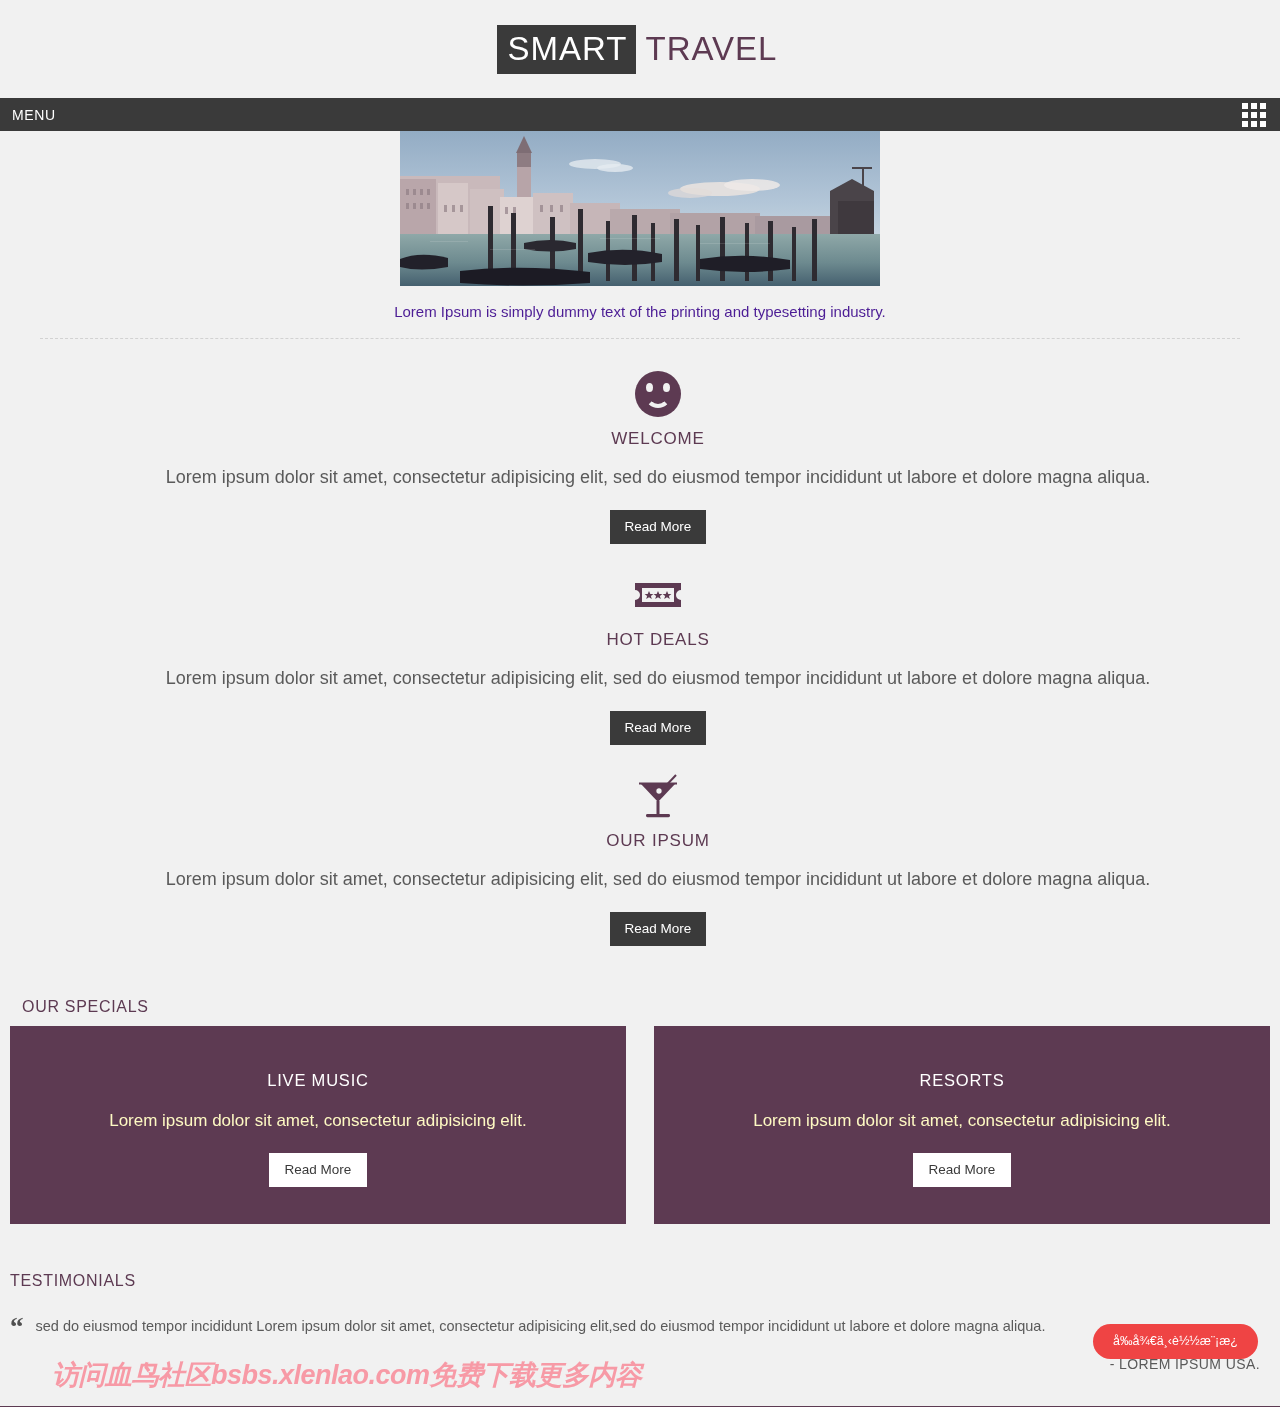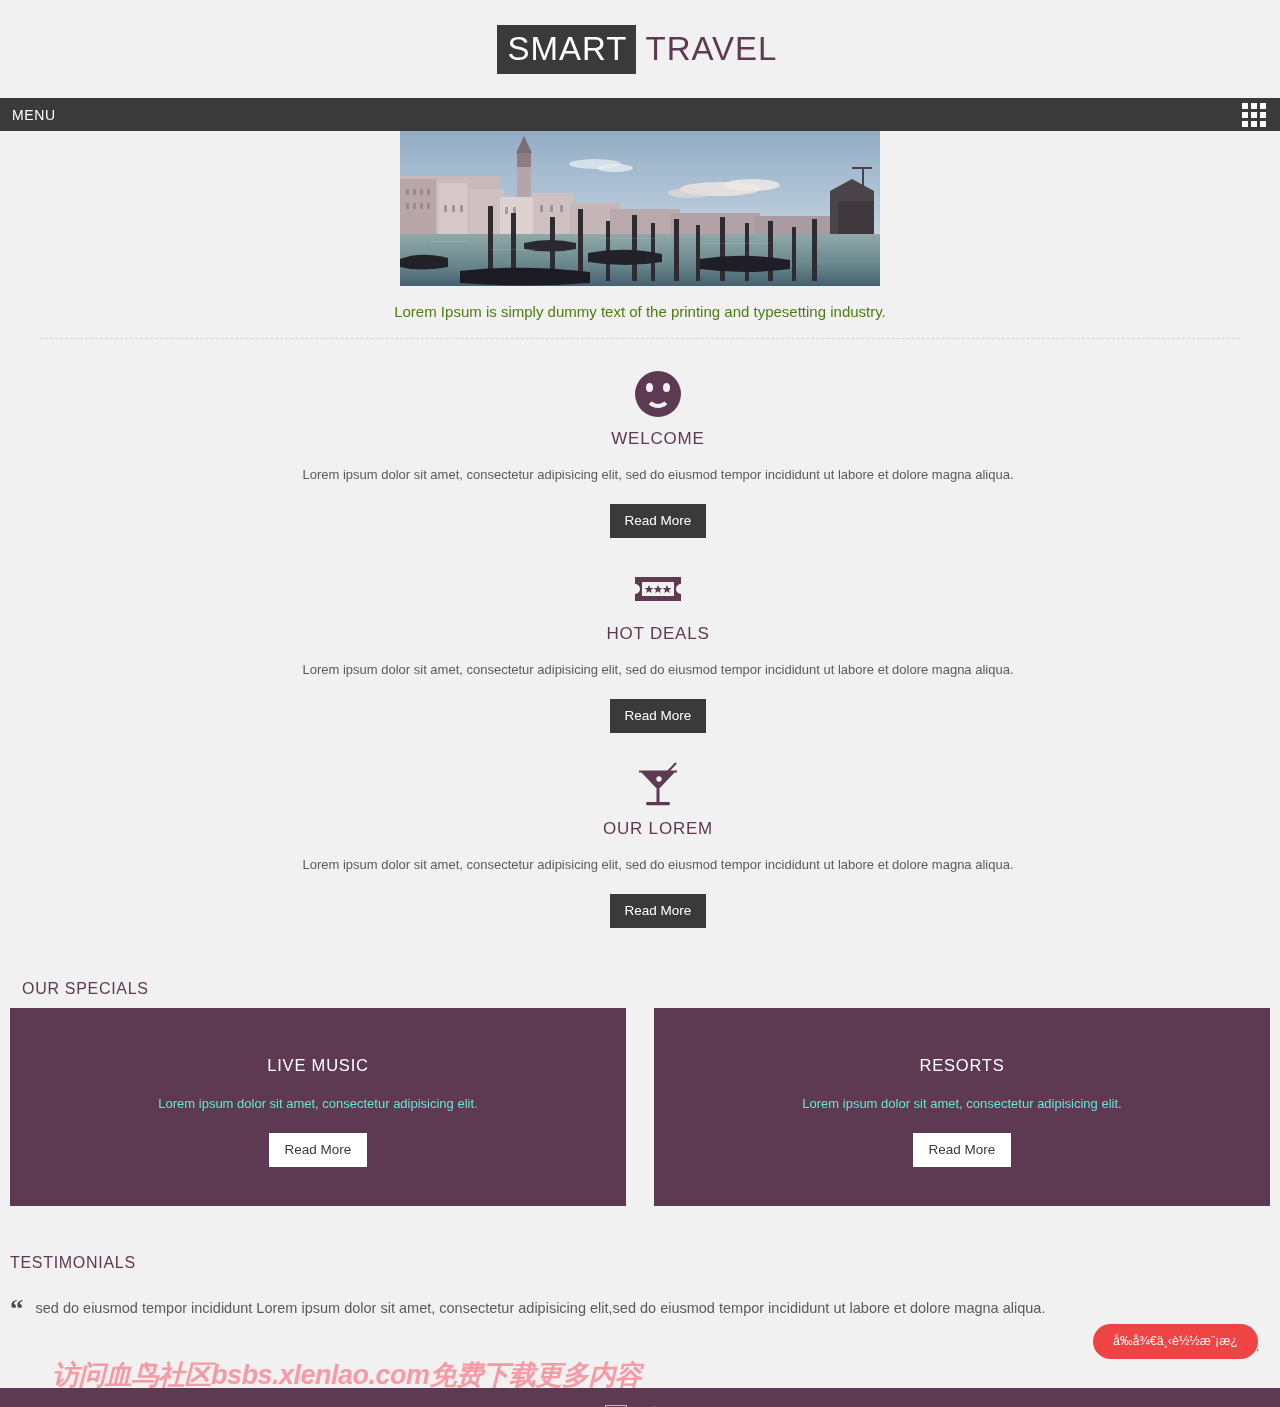--- a/index.html
+++ b/index.html
@@ -79,21 +79,21 @@
     height: 155px;
     position: relative;
     overflow: hidden;
     background: linear-gradient(#9db4cc 0%, #aec3d6 38%, #8fa8ad 46%, #6f8d92 62%, #55727d 100%);
   }
   .hero svg { display: block; width: 480px; height: 155px; }
 
   .tagline {
     text-align: center;
     font-size: 15px;
-    color: #4d7c0f;
+    color: #4c1d95;
     padding: 17px 0 18px;
   }
   .divider {
     border-top: 1px dashed #d2d2d2;
     margin: 0 40px;
   }
 
   
   .features { padding: 28px 0 10px; }
   .feature { text-align: center; padding-bottom: 24px; margin-left: 36px; }
@@ -103,21 +103,21 @@
     align-items: center;
     justify-content: center;
   }
   .feature-title {
     font-size: 17px;
     color: #5d3a52;
     letter-spacing: 0.8px;
     margin-top: 8px;
   }
   .feature-text {
-    font-size: 13px;
+    font-size: 18px;
     color: #5a5a5a;
     margin-top: 18px;
   }
   .btn-dark {
     display: inline-block;
     margin-top: 22px;
     background: #3a3a3a;
     color: #ffffff;
     font-size: 13.5px;
     padding: 9px 15px 10px;
@@ -167,22 +167,22 @@
     align-items: center;
     justify-content: center;
     padding: 20px 10px 12px;
   }
   .special-title {
     color: #ffffff;
     font-size: 16.5px;
     letter-spacing: 0.8px;
   }
   .special-text {
-    color: #5eead4;
-    font-size: 13px;
+    color: #fef9c3;
+    font-size: 17px;
     margin-top: 21px;
   }
   .btn-light {
     margin-top: 22px;
     background: #ffffff;
     color: #3a3a3a;
     font-size: 13.5px;
     padding: 9px 16px 10px;
     border: none;
     cursor: pointer;
@@ -439,21 +439,21 @@
       <div class="feature-icon">
         <svg width="46" height="48" viewBox="0 0 46 48">
           <polygon points="6,12 40,12 23,30" fill="#5d3a52"></polygon>
           <rect x="21.5" y="29" width="3" height="14" fill="#5d3a52"></rect>
           <rect x="11" y="42" width="24" height="3.2" rx="1.4" fill="#5d3a52"></rect>
           <rect x="4" y="10.5" width="38" height="2" fill="#5d3a52"></rect>
           <line x1="24" y1="21" x2="41" y2="3" stroke="#5d3a52" stroke-width="2"></line>
           <circle cx="24" cy="19" r="3.3" fill="#f1f1f1" stroke="#5d3a52" stroke-width="1.3"></circle>
         </svg>
       </div>
-      <div class="feature-title">OUR LOREM</div>
+      <div class="feature-title">OUR IPSUM</div>
       <div class="feature-text">Lorem ipsum dolor sit amet, consectetur adipisicing elit, sed do eiusmod tempor incididunt ut labore et dolore magna aliqua.</div>
       <button class="btn-dark">Read More</button>
     </div>
   </div>
 
   <div>
     <div class="section-head">OUR SPECIALS</div>
     <div class="specials">
       <div class="special-card">
         <div class="special-title">LIVE MUSIC</div>

